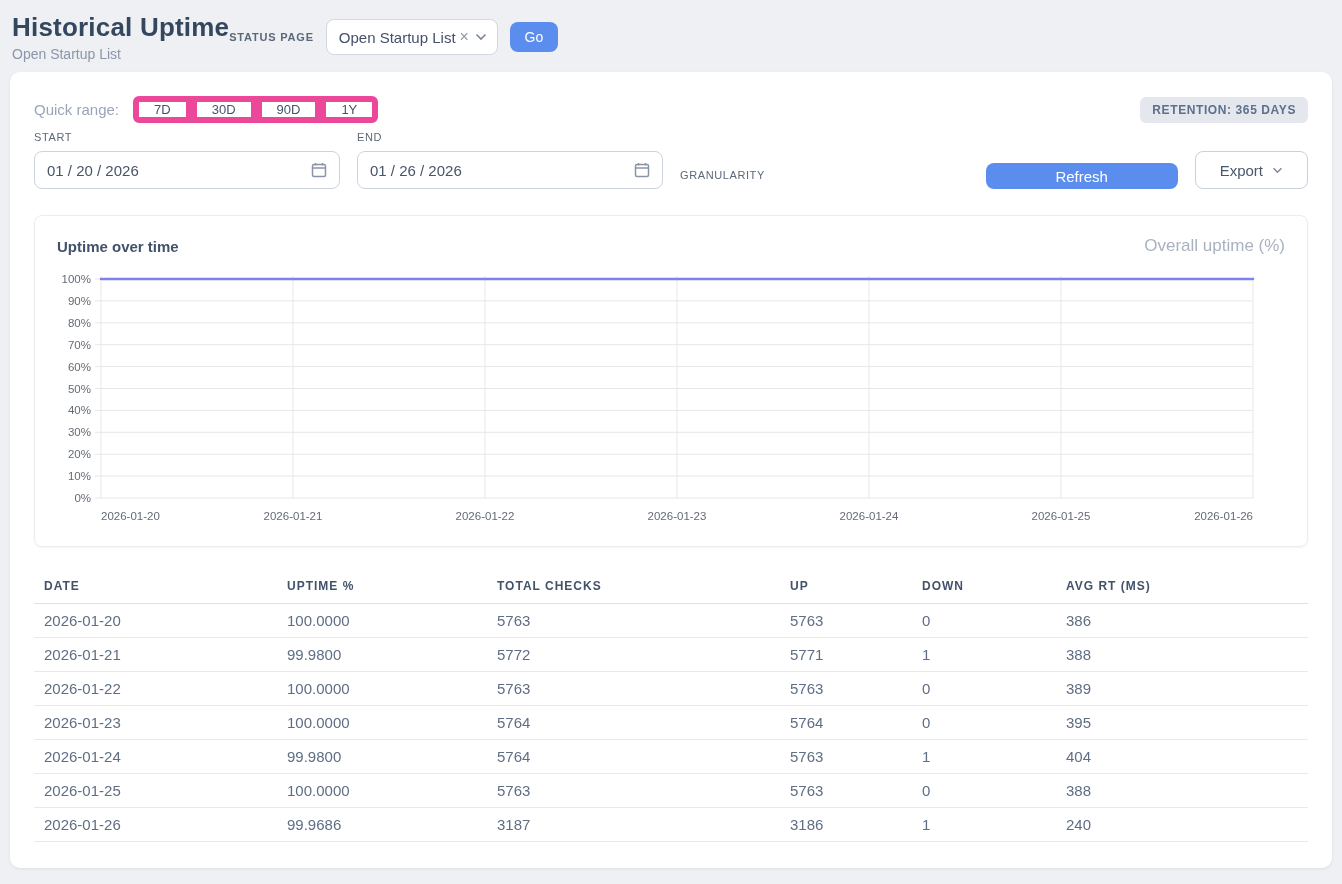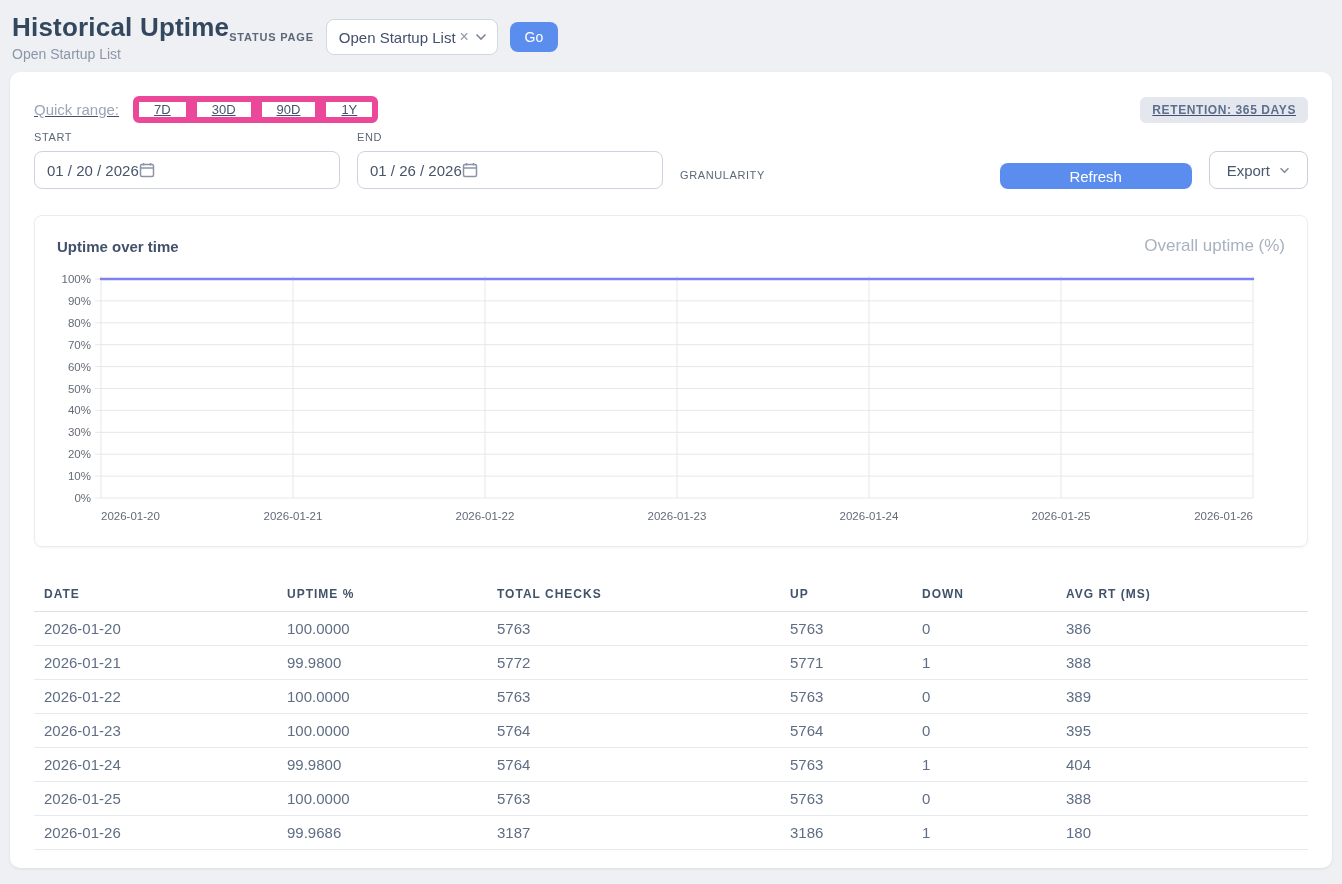--- a/index.html
+++ b/index.html
@@ -35,21 +35,21 @@
   }
 
   
   .main-panel {
     background: #fff; margin: 0 10px; border-radius: 10px;
     box-shadow: 0 1px 3px rgba(16,24,40,.08);
     padding: 24px; height: 796px;
   }
 
   
-  .qr-row { display: flex; align-items: center; text-decoration: underline; }
+  .qr-row { display: flex; align-items: center; }
   .qr-label { font-size: 15px; color: #9aa5b8; margin-right: 14px; }
   .qr-group { display: flex; }
   .qr-btn {
     background: #fff; border: 6px solid #ec4899; color: #44546b;
     font-size: 13px; padding: 0 15px; height: 27px; margin-left: -1px;
     cursor: pointer; font-family: "Liberation Sans", sans-serif;
   }
   .qr-btn:first-child { border-radius: 6px 0 0 6px; margin-left: 0; }
   .qr-btn:last-child { border-radius: 0 6px 6px 0; }
   .retention-badge {
@@ -57,47 +57,47 @@
     font-size: 12px; font-weight: bold; letter-spacing: .6px;
     padding: 6px 12px; border-radius: 6px;
   }
 
   
   .fields-row { display: flex; align-items: flex-end; gap: 17px; margin-top: 8px; }
   .field { display: flex; flex-direction: column; }
   .field-label { font-size: 11px; color: #5c6879; letter-spacing: .6px; margin-bottom: 8px; }
   .field-box {
     width: 306px; height: 38px; border: 1px solid #ccd3de; border-radius: 8px;
-    background: #fff; display: flex; align-items: center; 
+    background: #fff; display: flex; align-items: center; justify-content: space-between;
     padding: 0 12px; font-size: 15px; color: #475569; cursor: pointer;
   }
   .cal-icon { stroke: #8a94a6; fill: none; stroke-width: 1.5; }
   .refresh-btn {
     margin-left: auto; width: 192px; height: 26px; background: #5b8def; color: #fff;
     border: none; border-radius: 8px; font-size: 15px; cursor: pointer;
     font-family: "Liberation Sans", sans-serif;
   }
   .export-btn {
-    height: 38px; padding: 0 17px; background: #fff; border: 1px solid #c9d0da;
+    height: 38px; padding: 0 24px; background: #fff; border: 1px solid #c9d0da;
     border-radius: 8px; color: #4a586e; font-size: 15px; display: flex;
     align-items: center; gap: 9px; cursor: pointer; font-family: "Liberation Sans", sans-serif;
   }
 
   
   .chart-card {
     margin-top: 26px; border: 1px solid #e9edf1; border-radius: 8px;
     box-shadow: 0 1px 2px rgba(16,24,40,.05);
     padding: 20px 22px 12px;
   }
   .chart-head { display: flex; justify-content: space-between; align-items: center; margin-bottom: 16px; }
   .chart-title { font-size: 15px; font-weight: bold; color: #42526b; }
   .chart-legend { font-size: 17px; color: #aab2c0; }
 
   
-  .data-table { width: 100%; border-collapse: collapse; margin-top: 32px; }
+  .data-table { width: 100%; border-collapse: collapse; margin-top: 24px; }
   .data-table th {
     text-align: left; font-size: 12px; font-weight: bold; letter-spacing: 1px;
     color: #41526b; padding: 8px 10px 10px; border-bottom: 1px solid #dde2e8;
   }
   .data-table td {
     font-size: 15px; color: #5f6e84; padding: 8px 10px;
     border-bottom: 1px solid #e6e9ed; height: 32px;
   }
   .col-date { width: 243px; } .col-uptime { width: 210px; } .col-checks { width: 293px; }
   .col-up { width: 132px; } .col-down { width: 144px; }
@@ -278,18 +278,18 @@
           <td>5763</td>
           <td>0</td>
           <td>388</td>
         </tr>
         <tr>
           <td>2026-01-26</td>
           <td>99.9686</td>
           <td>3187</td>
           <td>3186</td>
           <td>1</td>
-          <td>180</td>
+          <td>240</td>
         </tr>
       </tbody>
   </table>
 
 </div>
 
 </body></html>

